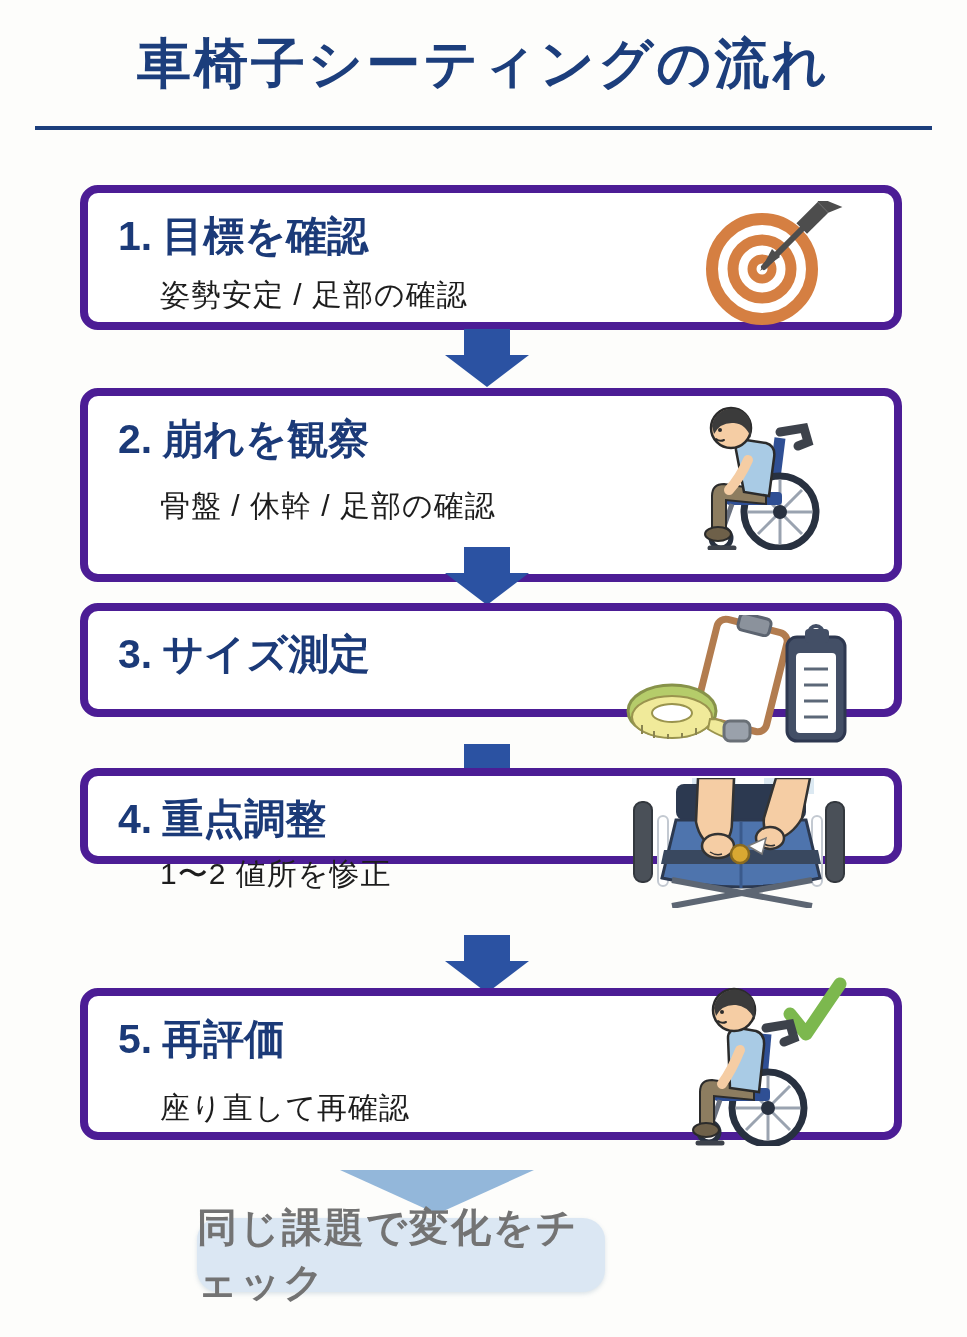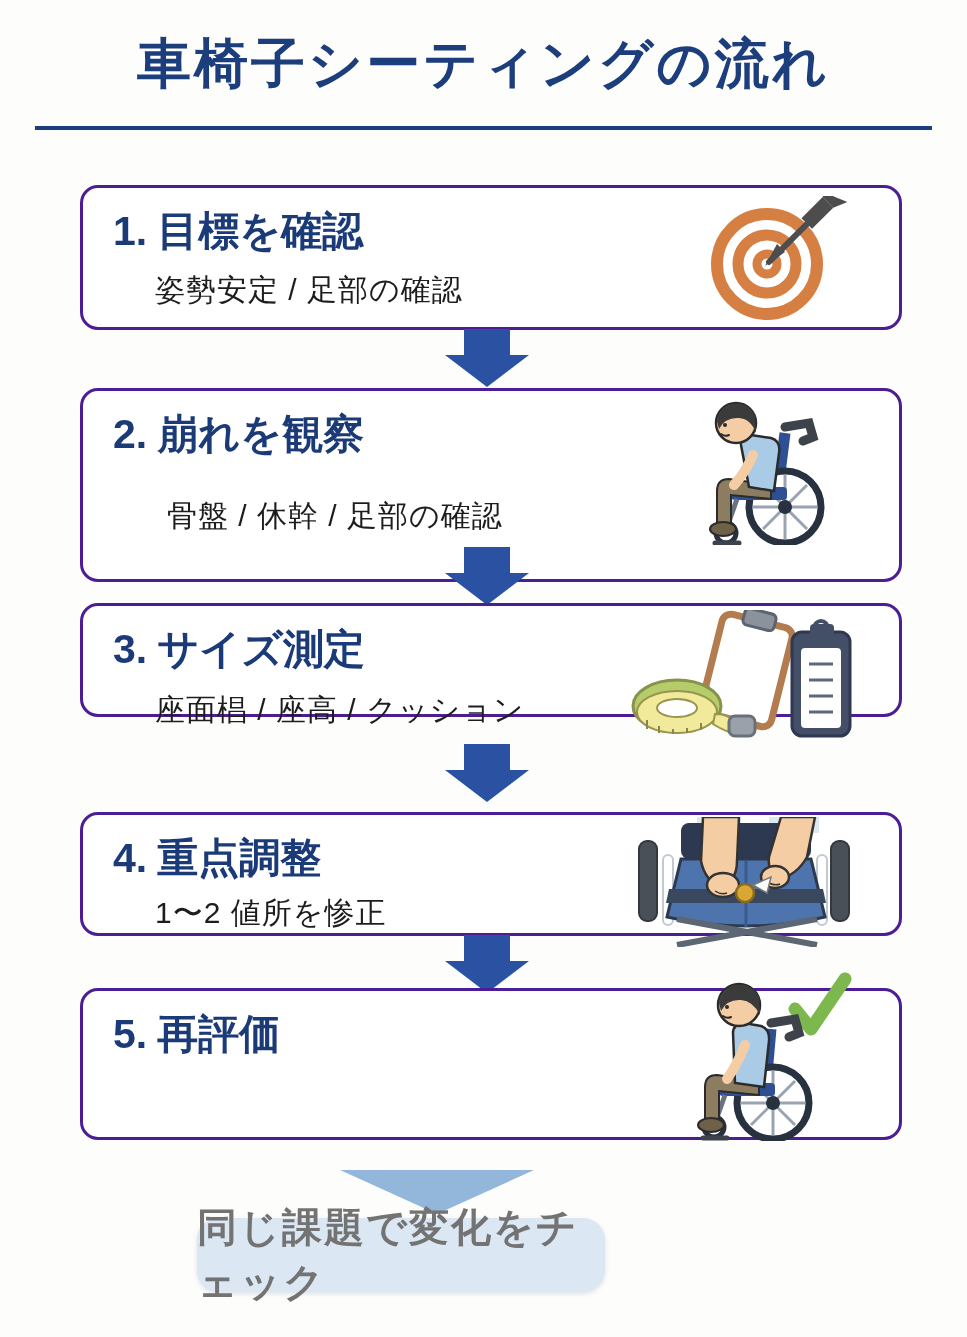--- a/index.html
+++ b/index.html
@@ -10,38 +10,38 @@
   }
   .page-title{
     position:absolute;top:28px;left:0;width:967px;text-align:center;
     font-size:54px;font-weight:bold;color:#1c3e7c;letter-spacing:3px;
   }
   .title-underline{
     position:absolute;top:126px;left:35px;width:897px;height:4px;background:#1c3e7c;
   }
   .step{
     position:absolute;left:80px;width:822px;background:#ffffff;
-    border:3px solid #4c1d95;border-radius:18px;box-sizing:border-box;
+    border:8px solid #4c1d95;border-radius:18px;box-sizing:border-box;
   }
   .step1{top:185px;height:145px;}
   .step2{top:388px;height:194px;}
   .step3{top:603px;height:114px;}
-  .step4{top:812px;height:124px;}
+  .step4{top:768px;height:96px;}
   .step5{top:988px;height:152px;padding-left:44px;}
   .step-title{
     position:absolute;left:30px;top:16px;
     font-size:41px;font-weight:bold;color:#1b3a78;white-space:nowrap;
   }
   .step-title .num{margin-right:10px;}
   .step-sub{
     position:absolute;left:72px;
     font-size:30px;color:#1d1d1d;white-space:nowrap;letter-spacing:1px;
   }
   .step1 .step-sub{top:82px;}
-  .step2 .step-sub{top:105px;margin-left:12px;}
+  .step2 .step-sub{top:90px;}
   .step3 .step-sub{top:84px;}
   .step4 .step-sub{top:78px;}
   .step5 .step-sub{top:92px;}
   .illus{position:absolute;}
   .illus svg{display:block;}
   .flow-arrow{position:absolute;left:437px;width:100px;height:58px;}
   .big-triangle{
     position:absolute;left:340px;top:1170px;width:0;height:0;
     border-left:97px solid transparent;border-right:97px solid transparent;
     border-top:44px solid #93b7da;
@@ -133,21 +133,20 @@
   <svg width="100" height="58" viewBox="0 0 100 58">
     <rect x="27" y="0" width="46" height="26" fill="#2b52a2"></rect>
     <polygon points="8,26 92,26 50,58" fill="#2b52a2"></polygon>
   </svg>
 </div>
 
 <div class="step step3">
   <div class="step-title">
     <span class="num">3.</span><span>サイズ測定</span>
   </div>
-  <div class="step-sub">座面椙 / 座高 / クッション</div>
   <div class="illus" style="right:34px;top:4px;">
     <svg width="236" height="132" viewBox="0 0 236 132">
 
       <g transform="rotate(14 120 60)">
         <rect x="82" y="10" width="72" height="102" rx="9" fill="#ffffff" stroke="#b27c4f" stroke-width="7"></rect>
         <rect x="102" y="0" width="32" height="17" rx="5" fill="#8b929c" stroke="#5c6470" stroke-width="3"></rect>
       </g>
 
       <circle cx="192" cy="18" r="7" fill="none" stroke="#434f66" stroke-width="4"></circle>
       <rect x="163" y="22" width="58" height="104" rx="10" fill="#434f66" stroke="#2e3850" stroke-width="3"></rect>
@@ -227,20 +226,21 @@
   <svg width="100" height="58" viewBox="0 0 100 58">
     <rect x="27" y="0" width="46" height="26" fill="#2b52a2"></rect>
     <polygon points="8,26 92,26 50,58" fill="#2b52a2"></polygon>
   </svg>
 </div>
 
 <div class="step step5">
   <div class="step-title">
     <span class="num">5.</span><span>再評価</span>
   </div>
+  <div class="step-sub">座り直して再確認</div>
   <div class="illus" style="right:26px;top:-30px;">
     <svg width="250" height="180" viewBox="0 0 250 180">
 
       <path d="M172 48 L188 68 L222 18" fill="none" stroke="#7cb84e" stroke-width="13" stroke-linecap="round" stroke-linejoin="round"></path>
 
       <path d="M148 62 L172 58 L176 72 L166 76" fill="none" stroke="#3d424b" stroke-width="9" stroke-linecap="round"></path>
 
       <line x1="148" y1="68" x2="143" y2="124" stroke="#2f4f94" stroke-width="11"></line>
 
       <circle cx="150" cy="142" r="36" fill="#ffffff" stroke="#283140" stroke-width="7"></circle>

